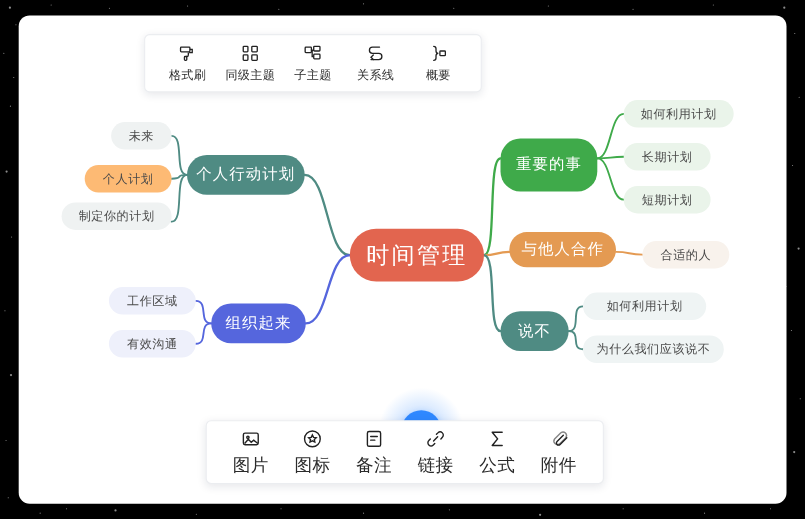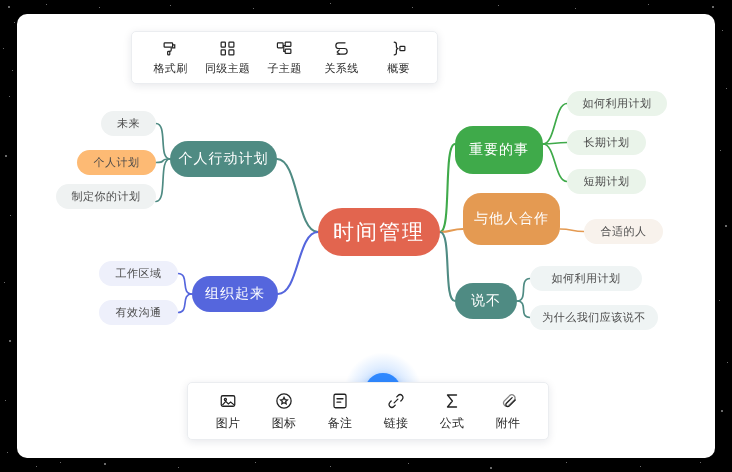--- a/index.html
+++ b/index.html
@@ -140,21 +140,21 @@
     width: 56px;
     height: 100%;
     display: flex;
     flex-direction: column;
     align-items: center;
     justify-content: center;
     gap: 4px;
     cursor: pointer;
   }
   .bb-item .bb-label {
-    font-size: 12px;
+    font-size: 16px;
     color: #2b2b2b;
     letter-spacing: .3px;
   }
   .bb-ico {
     height: 20px;
     display: flex;
     align-items: center;
     justify-content: center;
   }
 
@@ -268,21 +268,21 @@
         <div class="node leaf" style="left: 39px; top: 170px; width: 100px; height: 25px; background: rgb(239, 242, 242); color: rgb(74, 74, 74);">制定你的计划</div>
         <div class="node main" style="left: 153px; top: 127px; width: 107px; height: 36px; background: rgb(79, 139, 131); color: rgb(255, 255, 255);">个人行动计划</div>
         <div class="node leaf" style="left: 82px; top: 247px; width: 79px; height: 25px; background: rgb(238, 240, 251); color: rgb(74, 74, 74);">工作区域</div>
         <div class="node leaf" style="left: 82px; top: 286px; width: 79px; height: 25px; background: rgb(238, 240, 251); color: rgb(74, 74, 74);">有效沟通</div>
         <div class="node main" style="left: 175px; top: 262px; width: 86px; height: 36px; background: rgb(85, 102, 221); color: rgb(255, 255, 255);">组织起来</div>
         <div class="node leaf" style="left: 550px; top: 77px; width: 100px; height: 25px; background: rgb(234, 244, 234); color: rgb(74, 74, 74);">如何利用计划</div>
         <div class="node leaf" style="left: 550px; top: 116px; width: 79px; height: 25px; background: rgb(234, 244, 234); color: rgb(74, 74, 74);">长期计划</div>
         <div class="node leaf" style="left: 550px; top: 155px; width: 79px; height: 25px; background: rgb(234, 244, 234); color: rgb(74, 74, 74);">短期计划</div>
         <div class="node main" style="left: 438px; top: 112px; width: 88px; height: 48px; background: rgb(63, 170, 74); color: rgb(255, 255, 255);">重要的事</div>
         <div class="node leaf" style="left: 567px; top: 205px; width: 79px; height: 25px; background: rgb(248, 242, 236); color: rgb(74, 74, 74);">合适的人</div>
-        <div class="node main" style="left: 446px; top: 179px; width: 97px; height: 52px; background: rgb(228, 154, 82); color: rgb(255, 255, 255);">与他人合作</div>
+        <div class="node main" style="left: 446px; top: 197px; width: 97px; height: 32px; background: rgb(228, 154, 82); color: rgb(255, 255, 255);">与他人合作</div>
         <div class="node leaf" style="left: 513px; top: 252px; width: 112px; height: 25px; background: rgb(239, 244, 244); color: rgb(74, 74, 74);">如何利用计划</div>
         <div class="node leaf" style="left: 513px; top: 291px; width: 128px; height: 25px; background: rgb(239, 244, 244); color: rgb(74, 74, 74);">为什么我们应该说不</div>
         <div class="node main" style="left: 438px; top: 269px; width: 62px; height: 36px; background: rgb(79, 139, 131); color: rgb(255, 255, 255);">说不</div>
         <div class="node root" style="left: 301px; top: 194px; width: 122px; height: 48px; background: rgb(226, 101, 79); color: rgb(255, 255, 255);">时间管理</div>
       </div>
 
     <div id="top-toolbar">
 
       <div class="tb-item">
         <span class="tb-ico">

